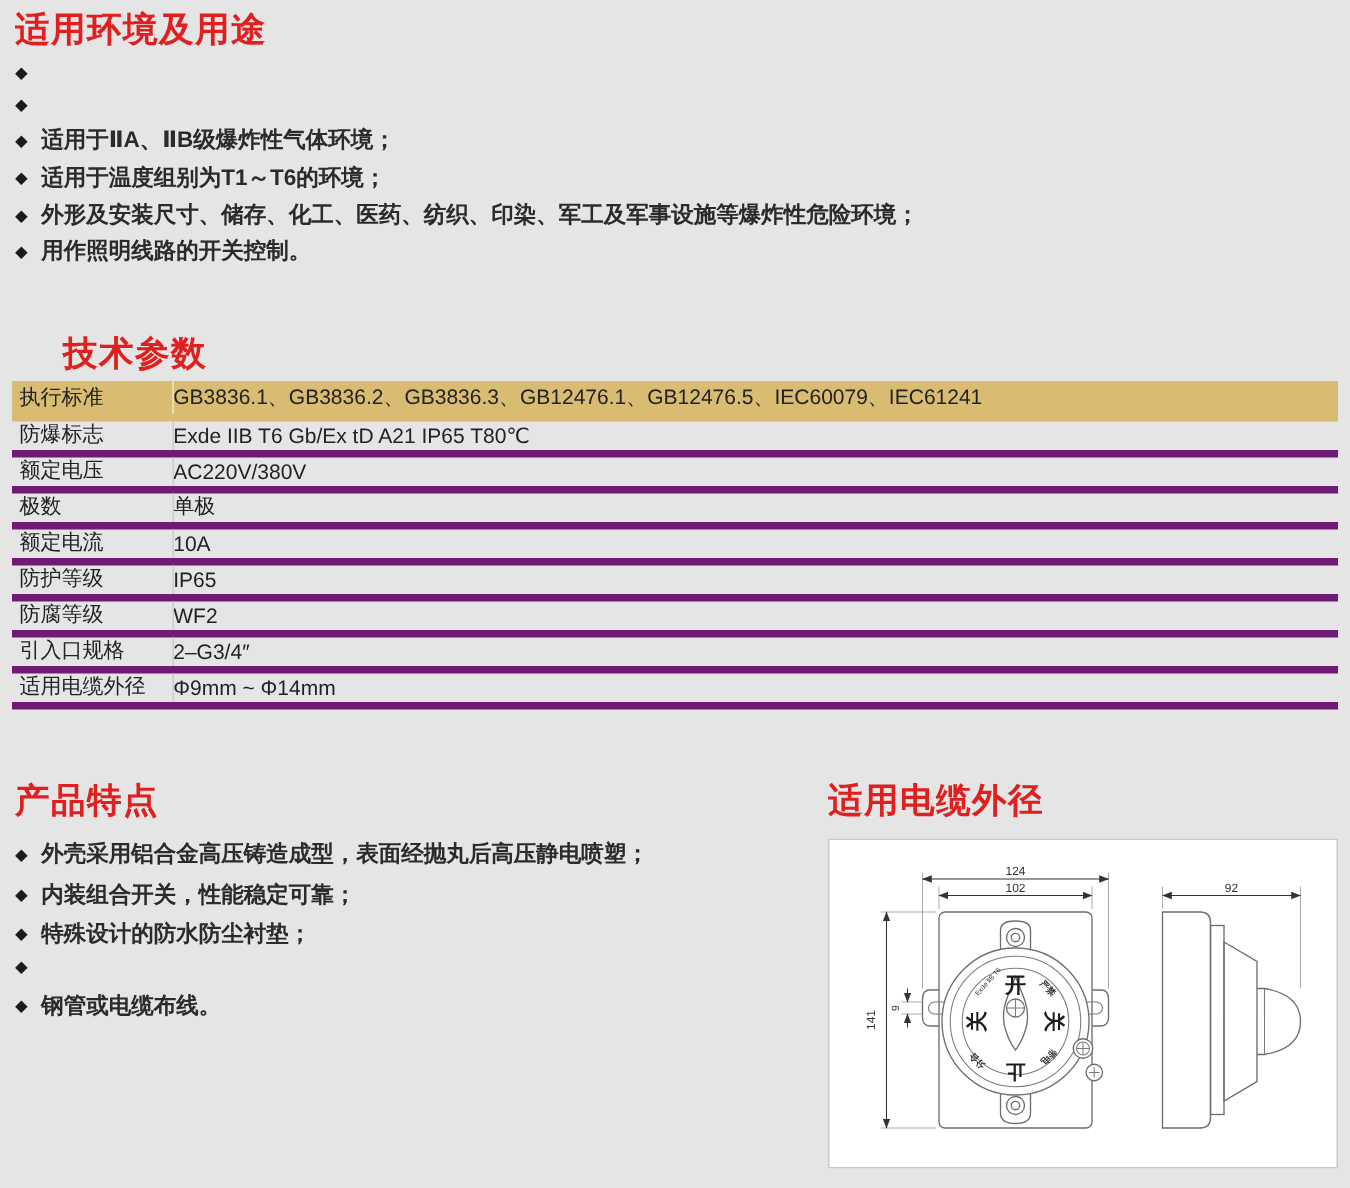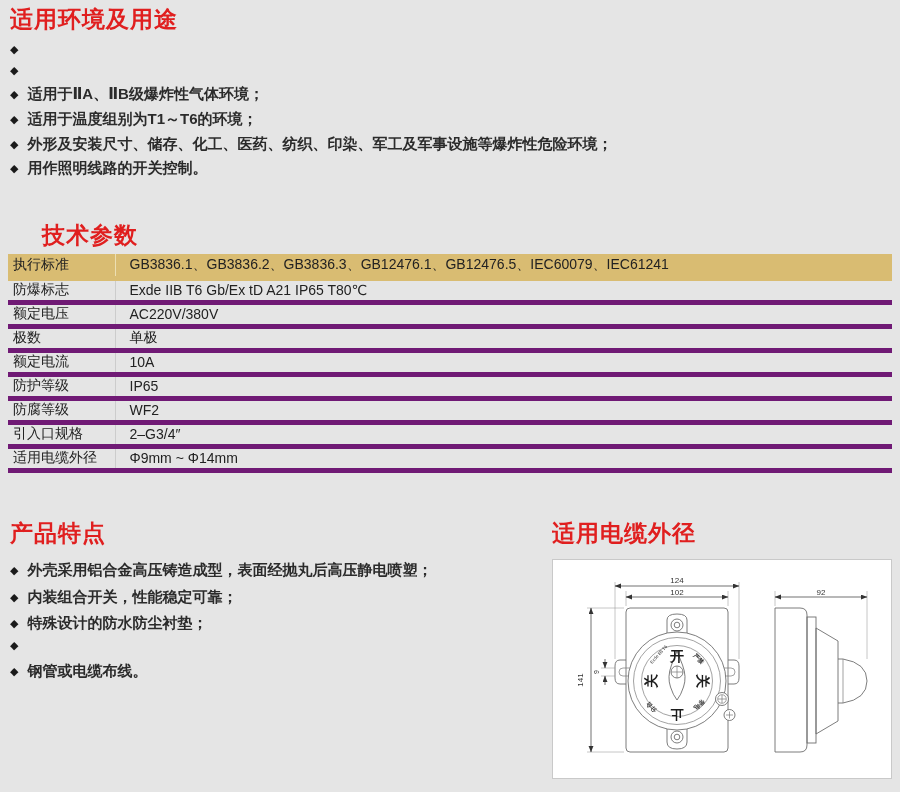--- a/index.html
+++ b/index.html
@@ -14,21 +14,21 @@
   .diamond { font-size:11px; color:#1a1a1a; margin-right:9px; position:relative; top:-1px; }
 
   .sec-usage { position:absolute; left:10px; top:6px; width:880px; }
   .sec-usage .bullets { margin-top:13px; gap:8.5px; }
 
   .sec-tech  { position:absolute; left:10px; top:222px;margin-left:32px; }
 
   table.params { position:absolute; left:8px; top:254px; width:884px; border-collapse:collapse; table-layout:fixed; }
   table.params td { height:24px; font-size:14px; color:#222; border-bottom:5px solid #701a75; vertical-align:middle; white-space:nowrap; overflow:hidden; }
   td.p-label { width:107px; padding-left:5px; }
-  td.p-value { border-left:1px solid #ccc; padding-left:14px; }
+  td.p-value { border-left:1px solid #ccc; }
   tr.gold { background:#d9bc72; }
   tr.gold td { border-bottom-color:#d9bc72; }
   tr.gold td.p-value { border-left-color:#ecdfb3; }
 
   .sec-feat { position:absolute; left:10px; top:520px; width:530px; }
   .sec-feat .bullets { margin-top:16px; gap:10px; }
 
   .sec-dim-title { position:absolute; left:552px; top:520px; }
   .draw-box { position:absolute; left:552px; top:559px; width:340px; height:220px; border:1px solid #c9c9c9; background:#fff; }
 

